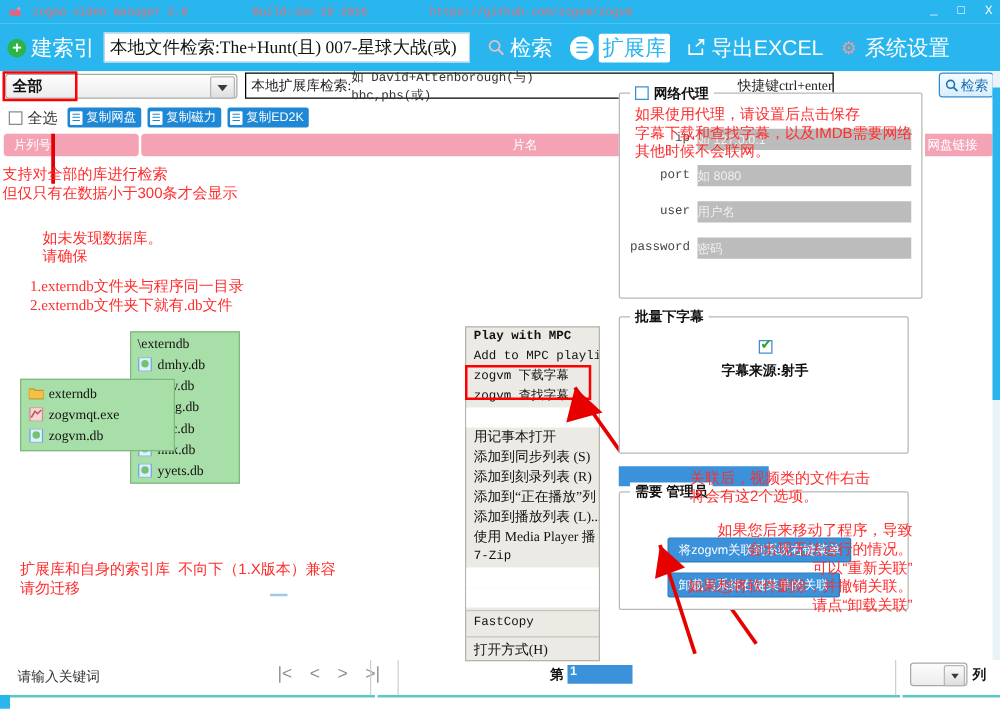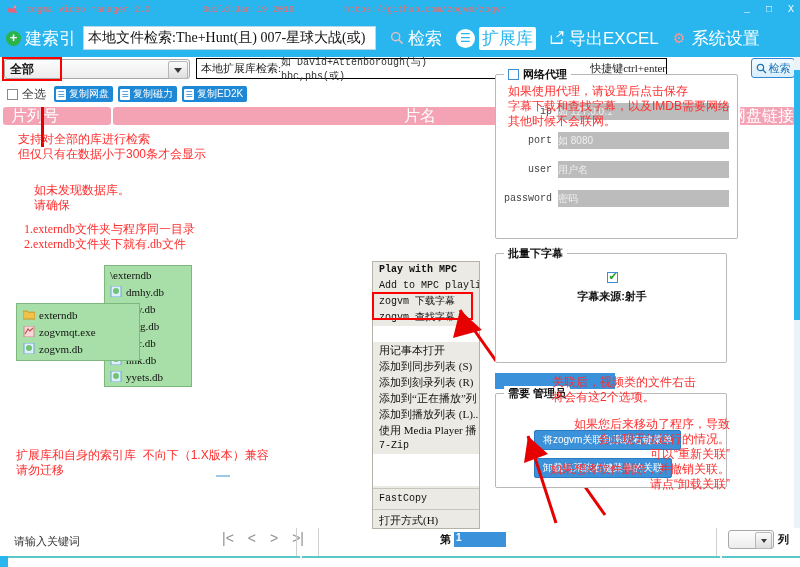--- a/index.html
+++ b/index.html
@@ -73,21 +73,21 @@
   .chk{width:11px;height:11px;border:1px solid #8a8a8a;background:#fff;margin-left:7px;margin-right:4px;box-sizing:border-box;}
   .chk-lbl{font-size:12px;color:#333;margin-right:8px;}
   .cpbtn{
     height:16px;background:#1e88d6;color:#fff;font-size:10px;border-radius:2px;
     display:inline-flex;align-items:center;padding:0 4px 0 2px;margin-right:5px;white-space:nowrap;
   }
   .cpbtn .bico{width:10px;height:11px;background:#fff;color:#1e88d6;margin-right:3px;font-size:8px;line-height:11px;text-align:center;border-radius:1px;}
 
   
   .thead{position:absolute;left:3px;top:107px;width:794px;height:18px;display:flex;}
-  .th{background:#f4a3b5;color:#fff;font-size:16px;display:flex;align-items:center;justify-content:center;margin-right:2px;border-radius:3px;}
+  .th{background:#f4a3b5;color:#fff;font-size:10px;display:flex;align-items:center;justify-content:center;margin-right:2px;border-radius:3px;}
   .th1{width:100px;justify-content:flex-start;padding-left:8px;}
   .th2{flex:1;}
   .th3{width:66px;}
   .redline-col{position:absolute;left:41px;top:107px;width:3px;height:40px;background:#e30000;}
 
   
   .ann{position:absolute;color:#ff2d2d;font-size:12px;line-height:15px;white-space:pre;font-weight:normal;}
   .ann-mono{font-family:"Liberation Serif",serif;}
 
   
@@ -256,21 +256,21 @@
     </span>
   </div>
 
   <div class="thead">
     <div class="th th1">片列号</div>
     <div class="th th2">片名</div>
     <div class="th th3">网盘链接</div>
   </div>
   <div class="redline-col"></div>
 
-  <div class="ann" style="left:18px;top:132px;">支持对全部的库进行检索
+  <div class="ann" style="left:2px;top:132px;">支持对全部的库进行检索
 但仅只有在数据小于300条才会显示</div>
   <div class="ann" style="left:34px;top:183px;">如未发现数据库。
 请确保</div>
   <div class="ann ann-mono" style="left:24px;top:222px;">1.externdb文件夹与程序同一目录
 2.externdb文件夹下就有.db文件</div>
   <div class="ann" style="left:16px;top:448px;">扩展库和自身的索引库  不向下（1.X版本）兼容
 请勿迁移</div>
   <div style="position:absolute;left:216px;top:475px;width:14px;height:2px;background:#9ec8e8;"></div>
 
   <div class="diagram" style="width:180px;height:126px;">

